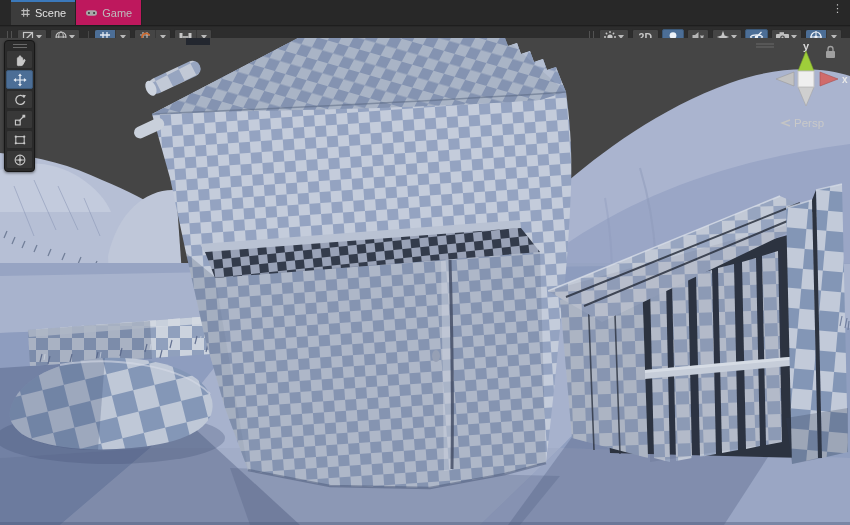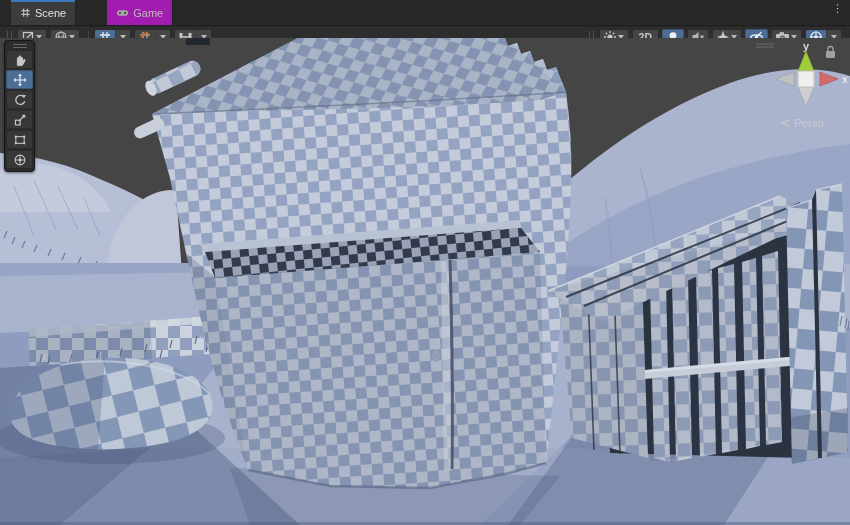--- a/index.html
+++ b/index.html
@@ -1,21 +1,21 @@
 <!DOCTYPE html>
 <html><head>
 <meta charset="utf-8">
 <style>
   html,body{margin:0;padding:0;background:#191919;}
   *{box-sizing:border-box;font-family:"Liberation Sans",sans-serif;}
   .editor{position:relative;width:850px;height:525px;background:#282828;overflow:hidden;}
 
   
-  .tabbar{position:absolute;top:0;left:0;width:850px;height:26px;background:#282828;display:flex;align-items:stretch;border-bottom:1px solid #1e1e1e;gap:31px;}
-  .tab{display:flex;align-items:center;gap:4px;padding:0 9px;font-size:11px;color:#bdbdbd;background:#a21caf;border-right:1px solid #222;position:relative;cursor:default;}
+  .tabbar{position:absolute;top:0;left:0;width:850px;height:26px;background:#282828;display:flex;align-items:stretch;border-bottom:1px solid #1e1e1e;}
+  .tab{display:flex;align-items:center;gap:4px;padding:0 9px;font-size:11px;color:#bdbdbd;background:#be185d;border-right:1px solid #222;position:relative;cursor:default;}
   .tab:first-child{margin-left:11px;}
   .tab.active{background:#3c3c3c;color:#e3e3e3;}
   .tab.active::before{content:"";position:absolute;top:0;left:0;right:0;height:2px;background:#3b79bb;}
   .tab svg{flex:0 0 auto;}
   .kebab{margin-left:auto;color:#c8c8c8;font-size:11px;line-height:17px;padding:0 7px;letter-spacing:0;}
 
   
   .toolbar{position:absolute;top:17px;left:0;width:850px;height:21px;background:#2d2d2d;border-bottom:1px solid #1f1f1f;display:flex;align-items:center;padding:0 5px;margin-top:10px;}
   .tb-handle{width:5px;height:12px;border-left:1px solid #525252;border-right:1px solid #525252;margin:0 5px 0 2px;}
   .tb-sep{width:1px;height:13px;background:#474747;margin:0 5px;}

